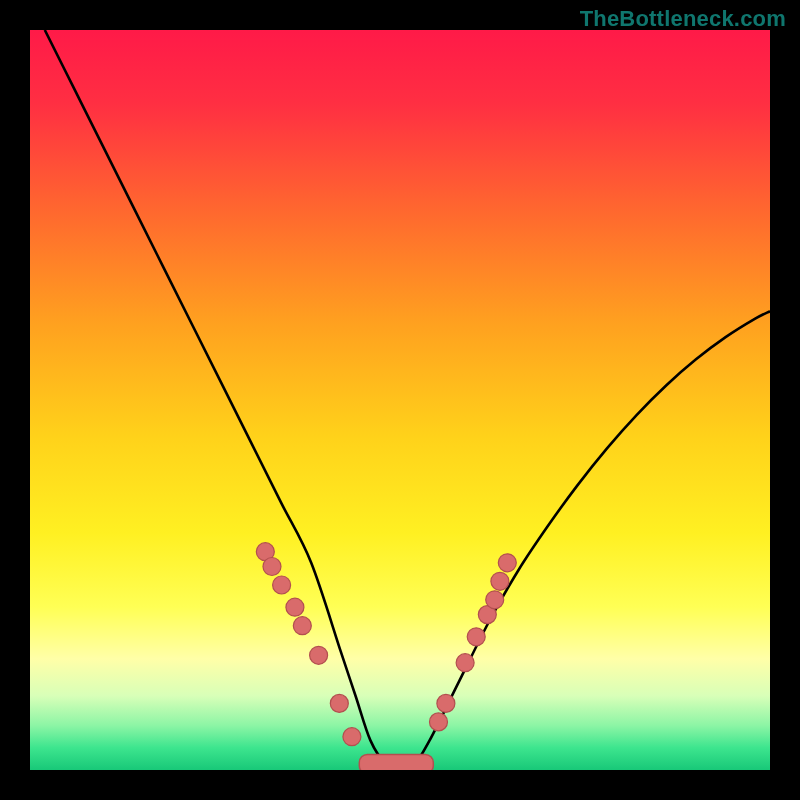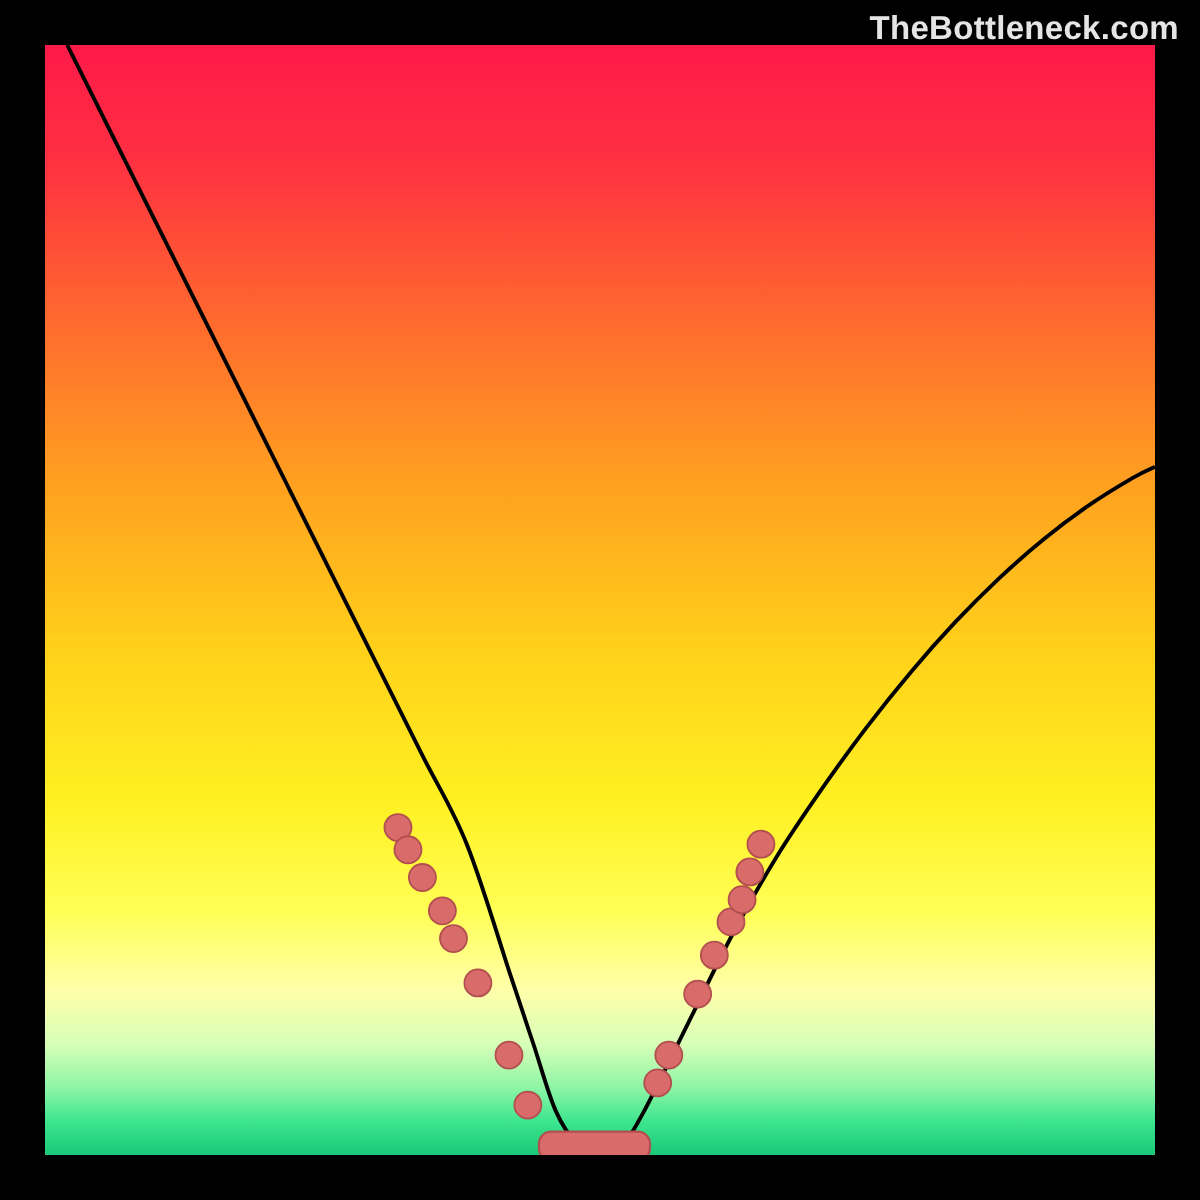--- a/index.html
+++ b/index.html
@@ -26,21 +26,21 @@
     overflow: hidden;
   }
   .gradient {
     position: absolute;
     inset: 0;
   }
   .watermark {
     position: absolute;
     top: 6px;
     right: 14px;
-    color: #e5e5e5;
+    color: #0f766e;
     font-size: 22px;
     font-weight: 600;
     letter-spacing: 0.2px;
     user-select: none;
   }
   svg.curve {
     position: absolute;
     inset: 0;
   }
 </style>

